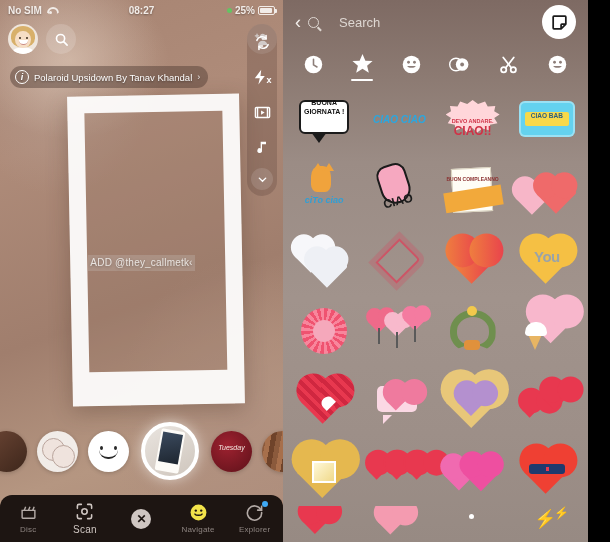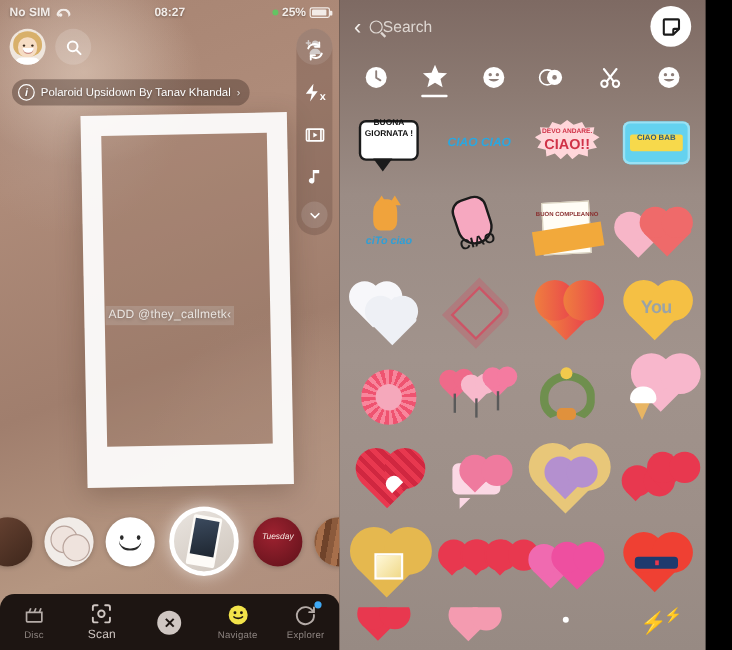--- a/index.html
+++ b/index.html
@@ -163,21 +163,21 @@
   }
   .nav-dot { position:absolute; top:-2px; right:-4px; width:6px; height:6px; border-radius:50%; background:#3fa9f5; }
 
   
   .sticker-pane {
     position:relative; width:305px; height:542px; overflow:hidden;
     background: linear-gradient(180deg,#7e6a63 0%, #8c7a72 14%, #9b8c85 30%, #a1938c 55%, #9d8f88 80%, #978a83 100%);
   }
   .sp-header { position:relative; height:44px; display:flex; align-items:center; padding:0 12px; gap:7px; }
   .back-chev { color:#f3efec; font-size:18px; line-height:1; }
-  .search-field { display:flex; align-items:center; gap:0; color:#ded7d2; font-size:13px; flex:1; }
+  .search-field { display:flex; align-items:center; gap:20px; color:#ded7d2; font-size:13px; flex:1; }
   .mag {
     width:11px; height:11px; border:1.6px solid #ded7d2; border-radius:50%; position:relative; display:inline-block;
   }
   .mag:after { content:''; position:absolute; right:-4px; bottom:-3px; width:5px; height:1.6px; background:#ded7d2; transform:rotate(45deg); }
   .note-btn {
     width:34px; height:34px; border-radius:50%; background:#fff;
     display:flex; align-items:center; justify-content:center;
   }
 
   .tab-bar { display:flex; align-items:flex-end; height:40px; padding:0 6px 3px; }
@@ -205,21 +205,21 @@
     background:#fff; border:2.2px solid #1b1b1b; border-radius:6px;
   }
   .bubble .tail { position:absolute; left:10px; bottom:-11px; width:0; height:0;
     border-left:8px solid transparent; border-right:8px solid transparent; border-top:11px solid #1b1b1b; }
   .bub-txt { position:absolute; left:0; right:0; top:6px; text-align:center; color:#111; font-size:7px; font-weight:bold; line-height:9px; }
 
   .badge-star {
     position:absolute; left:4px; top:8px; width:54px; height:40px; background:#ffd6da;
     clip-path: polygon(50% 0%,60% 10%,73% 4%,78% 16%,92% 15%,90% 28%,100% 36%,90% 45%,96% 58%,82% 62%,82% 76%,68% 71%,58% 82%,50% 70%,40% 82%,31% 70%,18% 76%,17% 62%,4% 58%,10% 45%,0 36%,10% 28%,8% 15%,22% 16%,27% 4%,40% 10%);
   }
-  .sticker-label { position:absolute; left:0; right:0; top:13px; text-align:center; font-size:9px; font-weight:bold; line-height:10px; }
+  .sticker-label { position:absolute; left:0; right:0; top:24px; text-align:center; font-size:9px; font-weight:bold; line-height:10px; }
 
   .blue-badge {
     position:absolute; left:3px; top:9px; width:56px; height:36px;
     background:#64d2ef; border-radius:6px;
     box-shadow:0 0 0 2px rgba(255,255,255,.35) inset;
   }
   .blue-badge .inner { position:absolute; left:6px; top:11px; right:6px; height:14px; background:#f7d94b; border-radius:2px; }
 
   .card-env {
     position:absolute; left:10px; top:6px; width:40px; height:44px; background:#fffdf6;

